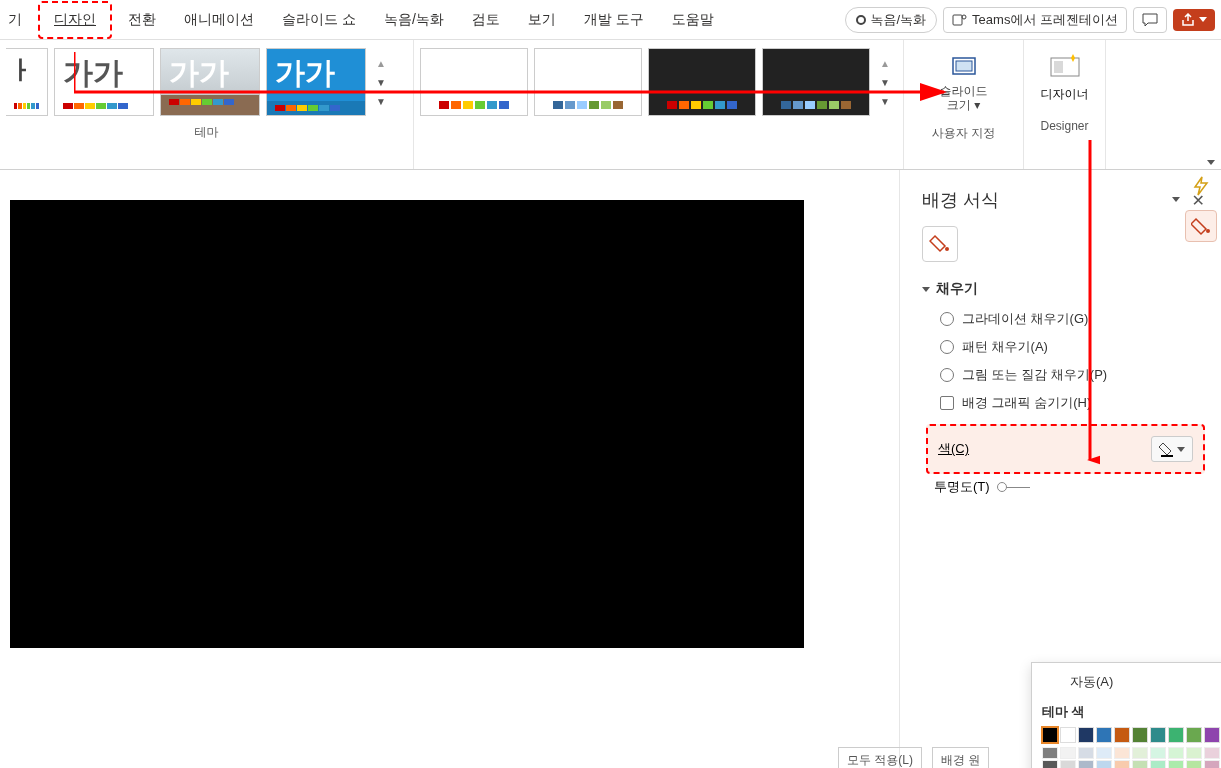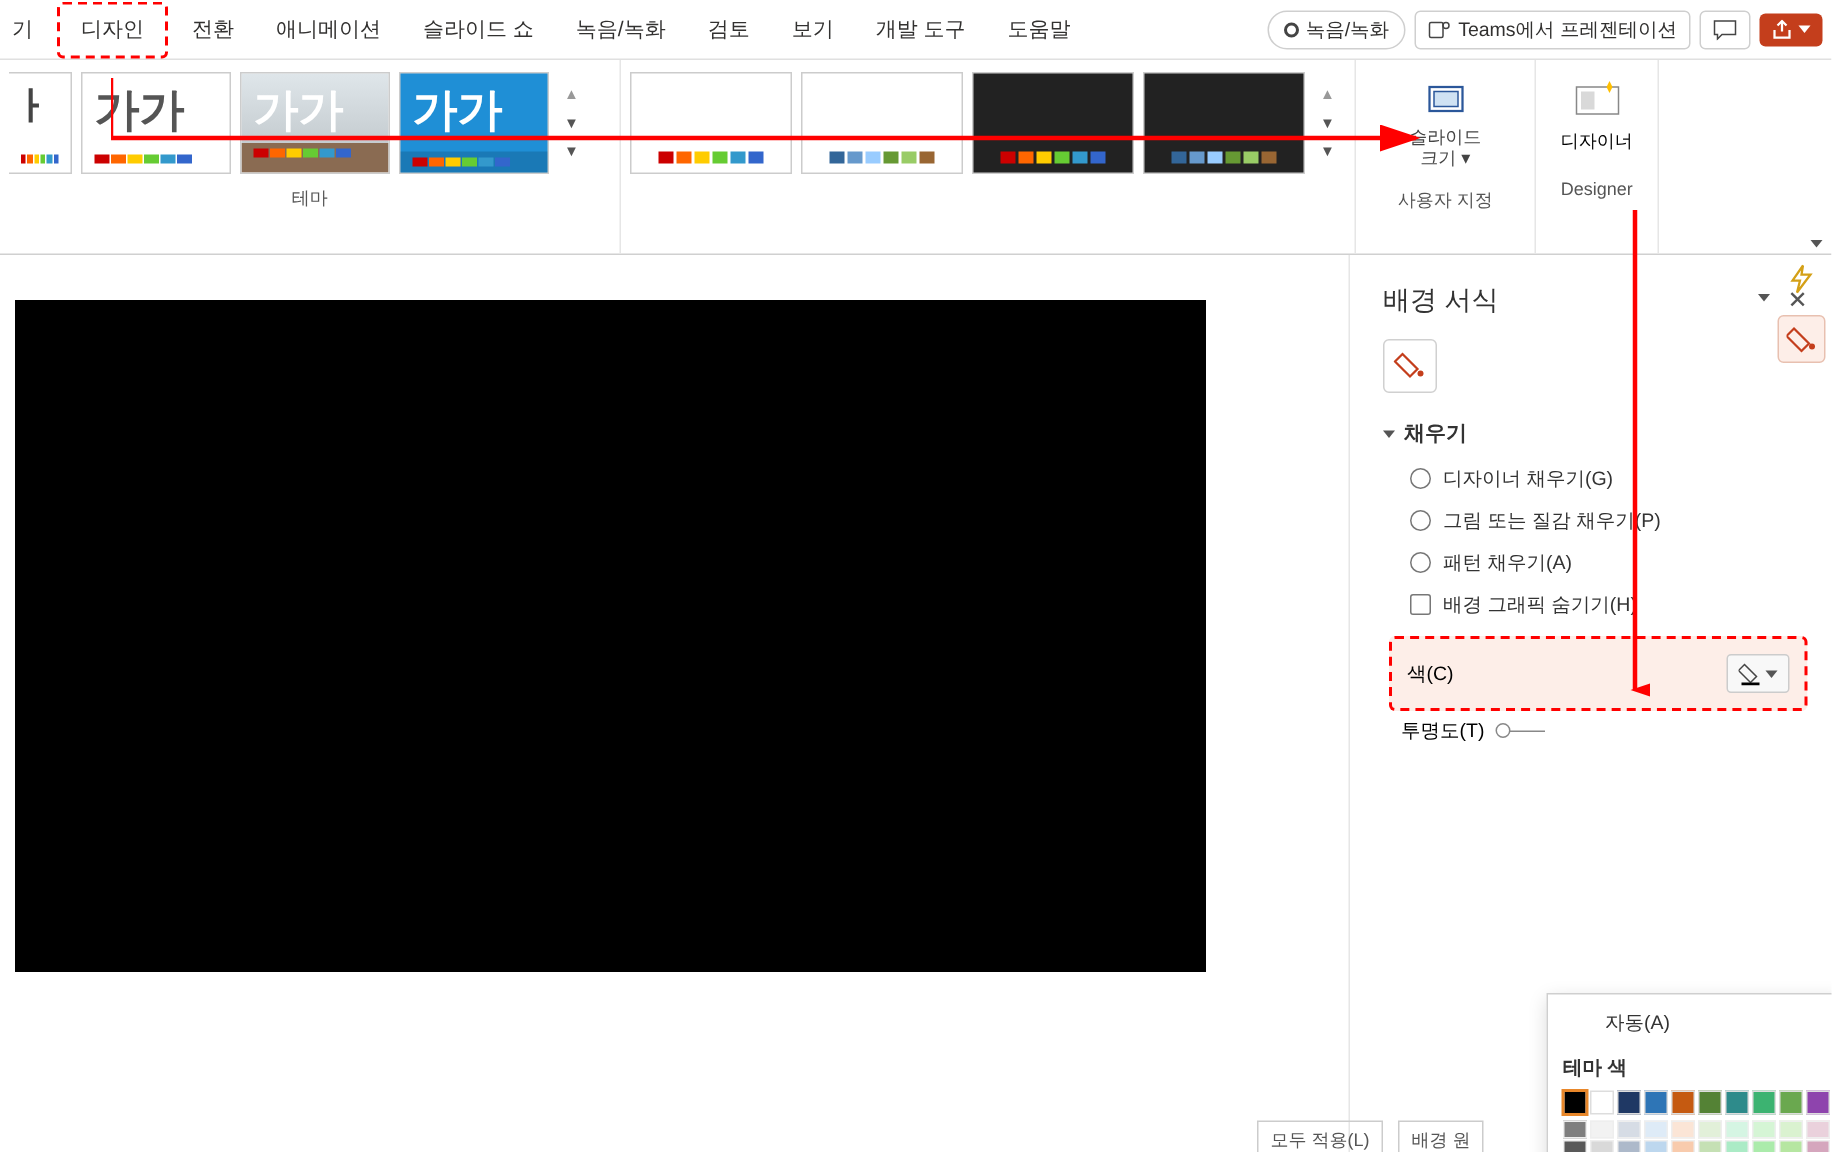--- a/index.html
+++ b/index.html
@@ -10,21 +10,21 @@
 .menubar .tab { padding: 8px 14px; cursor: pointer; }
 .menubar .tab.cut { padding-left: 2px; }
 .menubar .right { margin-left: auto; display: flex; align-items: center; gap: 6px; }
 .rec-btn { display: flex; align-items: center; gap: 4px; border: 1px solid #cfcfcf; border-radius: 14px; padding: 3px 10px; font-size: 13px; }
 .rec-dot { width: 10px; height: 10px; border: 2px solid #444; border-radius: 50%; }
 .teams-btn { display: flex; align-items: center; gap: 4px; border: 1px solid #cfcfcf; border-radius: 4px; padding: 3px 8px; font-size: 13px; }
 .icon-btn { border: 1px solid #cfcfcf; border-radius: 4px; padding: 5px 8px; display:flex; align-items:center; justify-content:center;}
 .share-btn { background: #c43e1c; border-radius: 4px; padding: 4px 8px; display:flex; align-items:center; gap:4px; }
 
 
-.highlight-border { border: 2px dashed #ff0000; border-radius: 4px; }
+.highlight-border { border: 2px dashed #ff0000; border-radius: 4px; text-decoration: underline; }
 
 
 .ribbon { display: flex; border-bottom: 1px solid #d0d0d0; height: 130px; position: relative; background: #fff; }
 .ribbon-group { border-right: 1px solid #e6e6e6; display: flex; flex-direction: column; }
 .ribbon-group .label { text-align: center; font-size: 12px; color: #555; padding: 4px 0 6px; }
 .themes-row, .variants-row { display: flex; gap: 6px; padding: 8px 6px 4px; }
 .theme-thumb { width: 100px; height: 68px; border: 1px solid #ccc; position: relative; background: #fff; display:flex; flex-direction:column; justify-content:space-between; }
 .theme-thumb.cut { width: 42px; border-left:none; }
 .theme-thumb .title-txt { font-size: 30px; font-weight: bold; color: #555; padding: 4px 8px 0; }
 .theme-thumb .swatch-row { display: flex; gap: 1px; padding: 4px 8px 6px; }
@@ -285,29 +285,29 @@
       </div>
     </div>
 
     <div class="fill-section">
       <div class="sec-header">
         <span class="chev-down"></span>
         <span>채우기</span>
       </div>
       <label class="opt">
           <input type="radio" style="">
-          <span>디자이너 채우기(G)</span>
+          <span>그라데이션 채우기(G)</span>
+        </label>
+      <label class="opt">
+          <input type="radio" style="">
+          <span>패턴 채우기(A)</span>
         </label>
       <label class="opt">
           <input type="radio" style="">
           <span>그림 또는 질감 채우기(P)</span>
-        </label>
-      <label class="opt">
-          <input type="radio" style="">
-          <span>패턴 채우기(A)</span>
         </label>
       <label class="opt">
           <input type="checkbox" style="">
           <span>배경 그래픽 숨기기(H)</span>
         </label>
 
       <div class="color-row highlighted highlight-border" style="border-radius:4px;gap:28px;">
         <span style="font-size:13px;">색(C)</span>
         <div class="color-swatch-btn">
           <svg width="16" height="16" viewBox="0 0 16 16">

